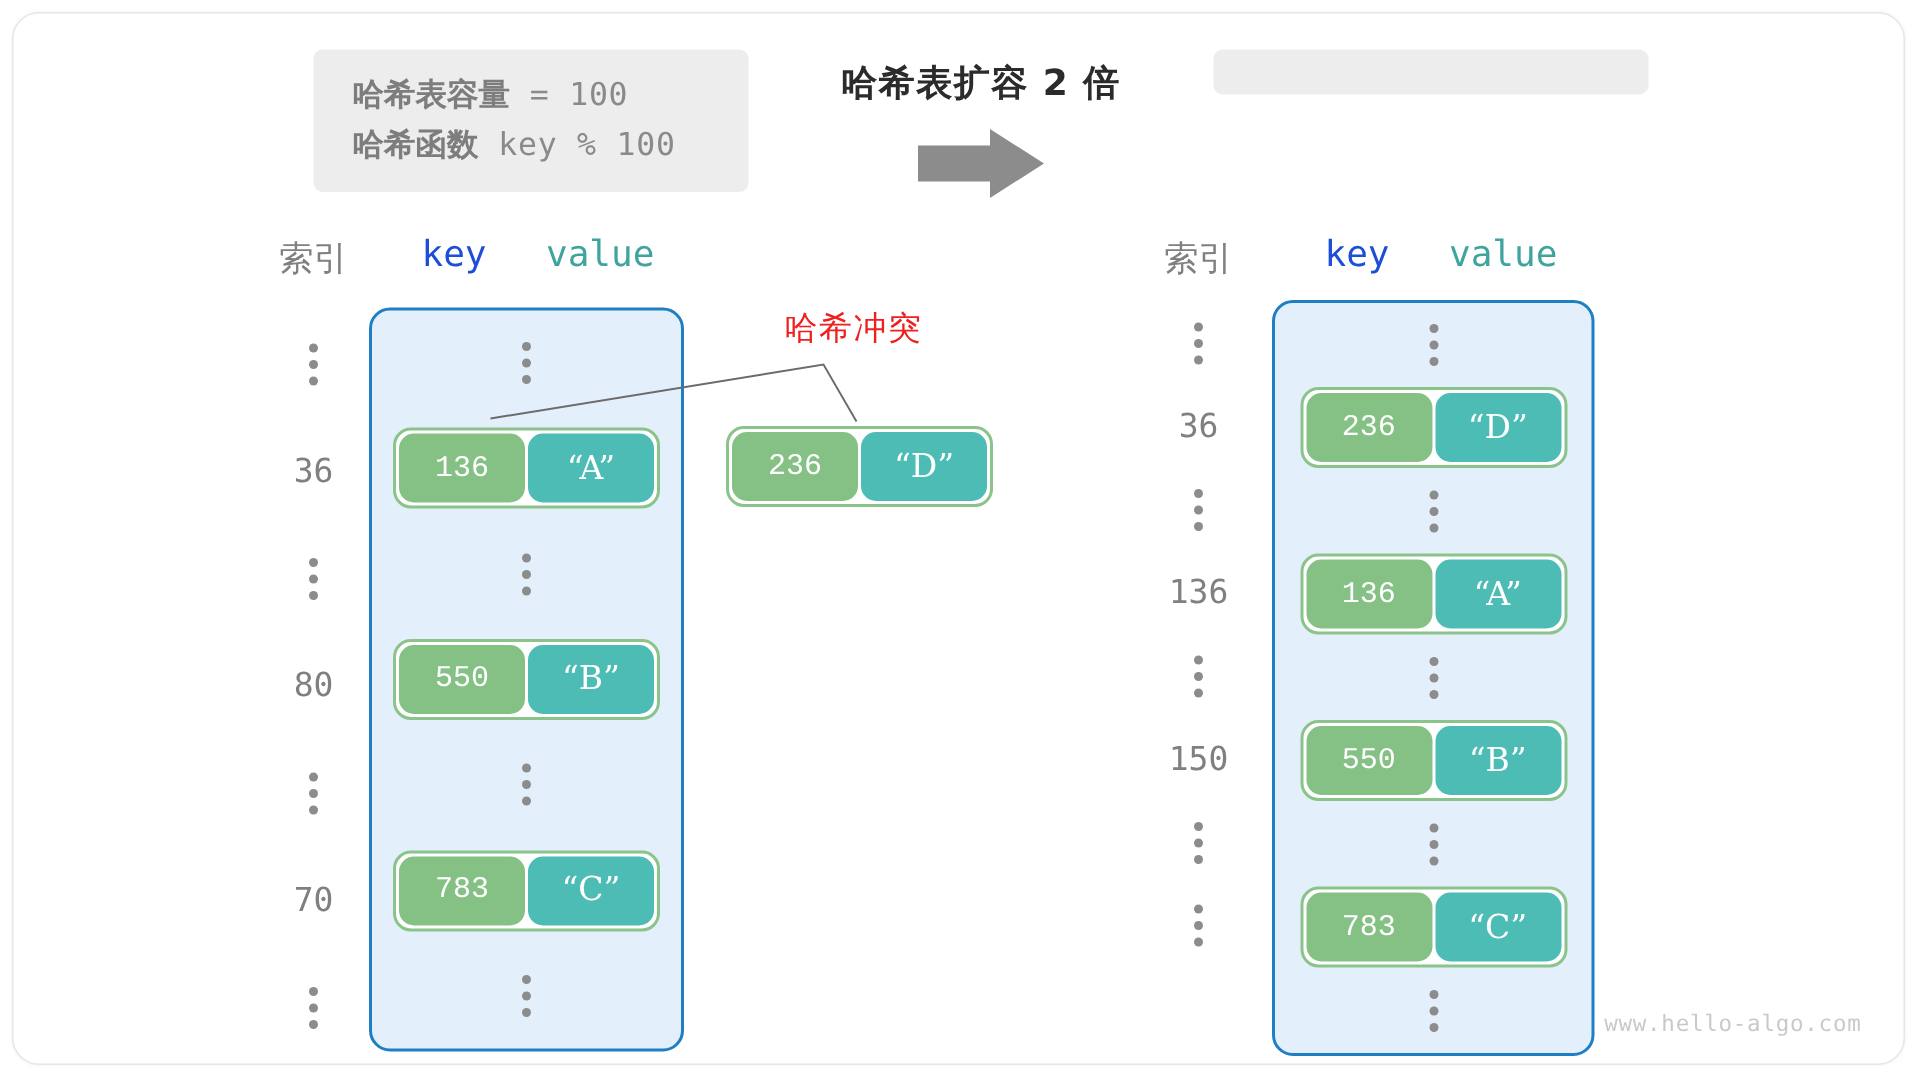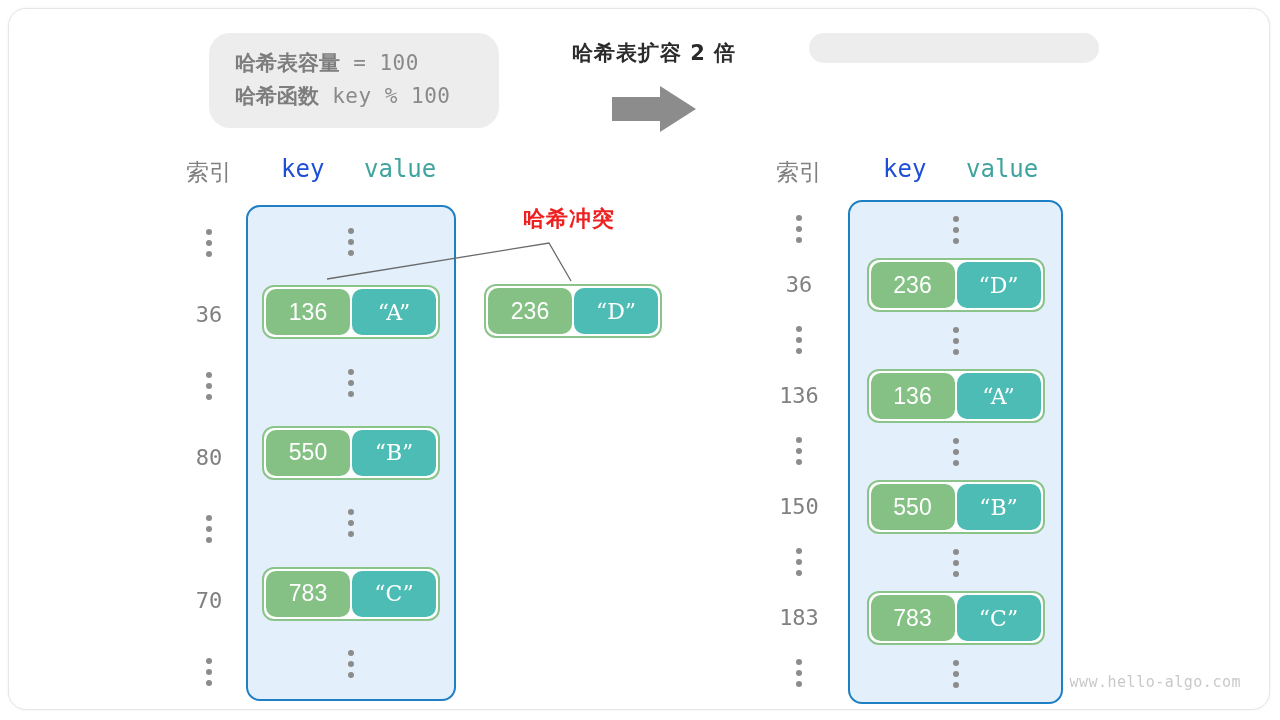--- a/index.html
+++ b/index.html
@@ -24,21 +24,21 @@
     border: 1px solid #e6e6e6;
     border-radius: 18px;
     box-shadow: 0 0 3px rgba(0,0,0,0.06);
     overflow: hidden;
   }
 
   
   .spec-box {
     position: absolute;
     background: #ededed;
-    border-radius: 21px;
+    border-radius: 6px;
     padding: 14px 26px 16px 26px;
     box-sizing: border-box;
   }
   .spec-line {
     white-space: nowrap;
     line-height: 1.55;
     font-size: 21px;
     color: #8a8a8a;
     font-family: "DejaVu Sans Mono", "Liberation Mono", monospace;
     letter-spacing: 0.5px;
@@ -52,21 +52,21 @@
   #spec-left  { left: 200px; top: 24px; width: 290px; }
   #spec-right { left: 800px; top: 24px; width: 290px; }
 
   
   #transition-title {
     position: absolute;
     left: 520px;
     top: 30px;
     width: 250px;
     text-align: center;
-    font-size: 21px;
+    font-size: 24px;
     font-weight: bold;
     color: #2b2b2b;
     letter-spacing: 1px;
   }
   #arrow-wrap {
     position: absolute;
     left: 520px;
     top: 74px;
     width: 250px;
     text-align: center;
@@ -145,22 +145,22 @@
     background: #ffffff;
     padding: 2px;
     box-sizing: border-box;
   }
   .cell-key, .cell-val {
     display: flex;
     align-items: center;
     justify-content: center;
     height: 46px;
     color: #ffffff;
-    font-size: 23px;
-    font-family: Liberation Sans, sans-serif;
+    font-size: 20px;
+    font-family: Liberation Mono, monospace;
     border-radius: 10px;
     box-sizing: border-box;
   }
   .cell-key { width: 84px; background: #85c185; }
   .cell-val {
     width: 84px;
     background: #4cbcb4;
     margin-left: 2px;
     font-family: "DejaVu Serif", "Liberation Serif", serif;
     font-size: 22px;
@@ -174,21 +174,21 @@
     width: 230px;
     height: 160px;
   }
   #collision-label {
     position: absolute;
     left: 0px;
     top: 0px;
     width: 180px;
     text-align: center;
     font-size: 22px;
-    font-weight: bold;
+    font-weight: normal;
     color: #ef2020;
     letter-spacing: 1px;
   }
   #collision-pair {
     position: absolute;
     left: 5px;
     top: 80px;
   }
 
   
@@ -364,23 +364,20 @@
         <span>150</span>
       </div>
       <div class="index-cell" style="height: 55.5px;">
         <span class="vdots">
           <i></i>
           <i></i>
           <i></i>
         </span>
       </div>
       <div class="index-cell" style="height: 55.5px;">
-        <span>183</span>
-      </div>
-      <div class="index-cell" style="height: 55.5px;">
         <span class="vdots">
           <i></i>
           <i></i>
           <i></i>
         </span>
       </div>
     </div>
 
   <div class="table-body" id="table-right" style="left: 839px; top: 191px; width: 215px; height: 504px; padding-top: 0px;">
       <div class="row" style="height: 55.5px;">

